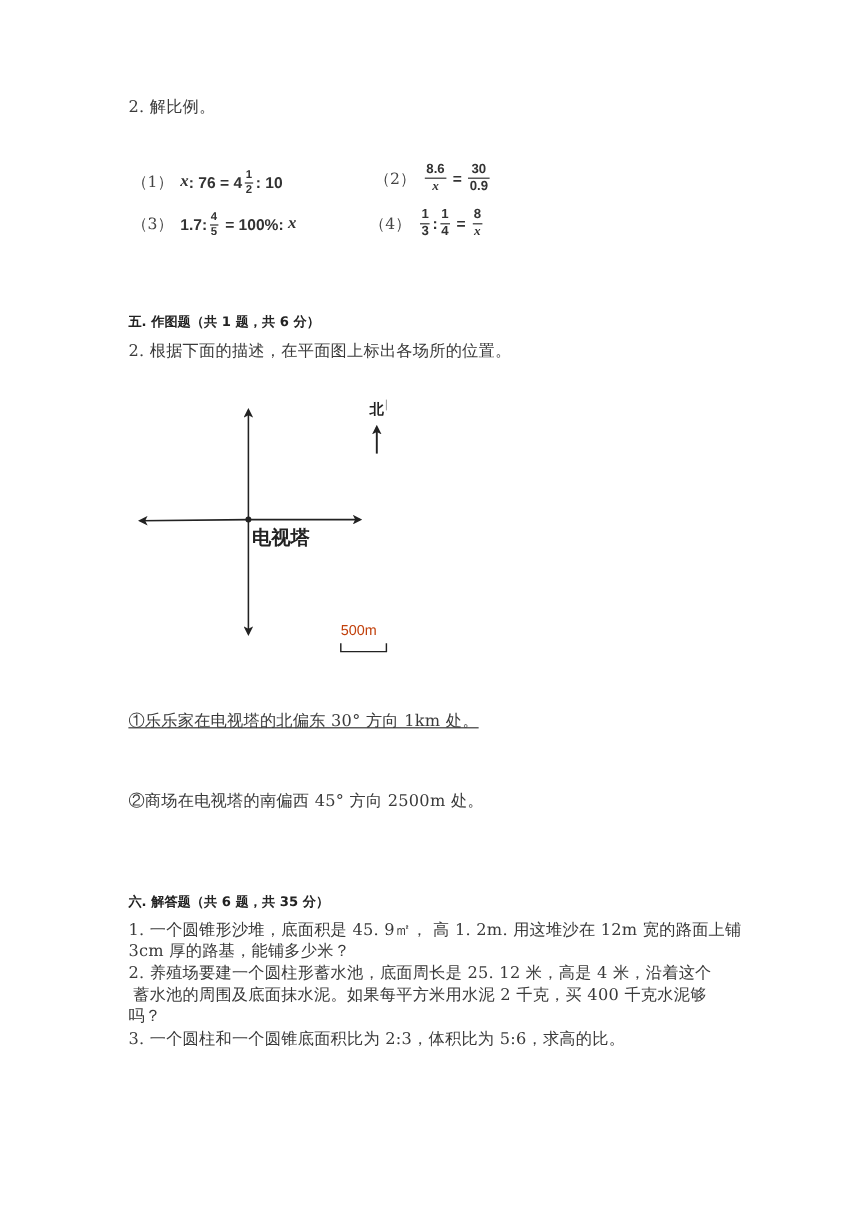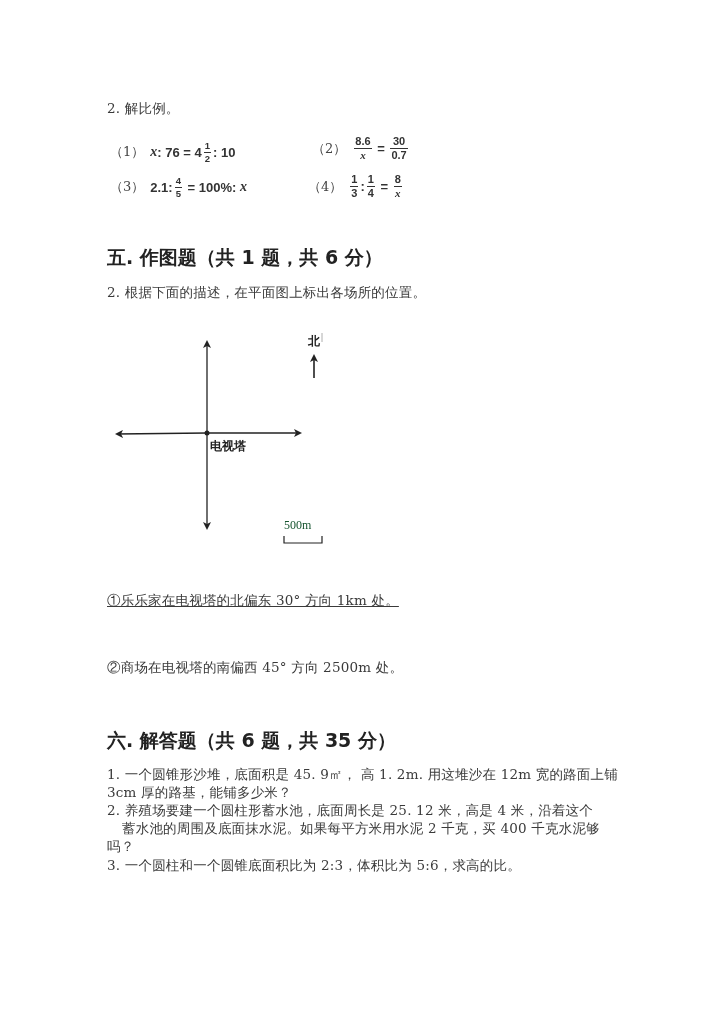--- a/index.html
+++ b/index.html
@@ -1,34 +1,34 @@
 <!DOCTYPE html>
 <html><head>
 <meta charset="utf-8">
 <style>
   html, body { margin:0; padding:0; background:#ffffff; }
   body { width:720px; height:1018px; position:relative; overflow:hidden;
          font-family:"DejaVu Serif", serif; color:#333; }
   .abs { position:absolute; white-space:nowrap; }
   .txt { font-size:13.5px; color:#3a3a3a; letter-spacing:0.2px; }
-  .heading { font-family:"DejaVu Sans", sans-serif; font-weight:bold; font-size:19px; color:#222; }
+  .heading { font-family:"DejaVu Sans", sans-serif; font-weight:bold; font-size:11px; color:#222;margin-top:16px; }
   .math { font-family:"Liberation Sans", sans-serif; font-size:13px; color:#333; display:flex; align-items:center; }
   .math .lbl { font-family:"DejaVu Serif", serif; font-size:13px; color:#444; margin-right:6px; }
   .math .it { font-family:"Liberation Serif", serif; font-style:italic; font-weight:bold; font-size:14px; }
   .math b { font-weight:bold; }
   .frac { display:inline-flex; flex-direction:column; align-items:center; margin:0 2px; line-height:1; }
   .frac .n, .frac .d { font-size:9.5px; font-weight:bold; padding:0 1px; }
   .frac .bar { width:100%; height:1px; background:#333; margin:1px 0; }
   .frac.big .n, .frac.big .d { font-size:11px; }
   .diagram-label { font-family:"DejaVu Sans", sans-serif; font-size:12px; color:#222; font-weight:bold; }
 </style>
 </head>
 <body>
 
-<div class="abs txt" style="left:107px; top:100px;text-align:center;">2. 解比例。</div>
+<div class="abs txt" style="left:107px; top:80px;text-align:center;">2. 解比例。</div>
 
 <div class="abs math" style="left:110px; top:141px;">
   <span class="lbl">（1）</span>
   <span class="it">x</span>
     <b>:&nbsp;</b>
   <b>76</b>
     <b>&nbsp;=&nbsp;</b>
   <b>4</b>
   <span class="frac">
       <span class="n">1</span>
@@ -43,27 +43,27 @@
   <span class="lbl">（2）</span>
   <span class="frac big">
       <span class="n">8.6</span>
       <span class="bar"></span>
       <span class="d it" style="font-style:italic;font-family:'Liberation Serif',serif;">x</span>
     </span>
   <b>&nbsp;=&nbsp;</b>
   <span class="frac big">
       <span class="n">30</span>
       <span class="bar"></span>
-      <span class="d">0.7</span>
+      <span class="d">0.9</span>
     </span>
 </div>
 
 <div class="abs math" style="left:110px; top:176px;">
   <span class="lbl">（3）</span>
-  <b>2.1</b>
+  <b>1.7</b>
     <b>:</b>
   <span class="frac">
       <span class="n">4</span>
       <span class="bar"></span>
       <span class="d">5</span>
     </span>
   <b>&nbsp;=&nbsp;</b>
     <b>100%</b>
     <b>:&nbsp;</b>
   <span class="it">x</span>
@@ -107,27 +107,27 @@
     <line x1="107" y1="113" x2="200" y2="113" stroke="#222" stroke-width="1.3" marker-end="url(#ah)"></line>
     <line x1="107" y1="113" x2="17" y2="114" stroke="#222" stroke-width="1.3" marker-end="url(#ah)"></line>
     <circle cx="107" cy="113" r="2.5" fill="#222"></circle>
 
     <line x1="214" y1="58" x2="214" y2="36" stroke="#222" stroke-width="1.6" marker-end="url(#ah)"></line>
     <line x1="222" y1="13" x2="222" y2="22" stroke="#999" stroke-width="0.8"></line>
 
     <path d="M184,216 L184,223 L222,223 L222,216" fill="none" stroke="#222" stroke-width="1.2"></path>
   </svg>
   <div class="abs diagram-label" style="left:208px; top:13px; font-size:12px;">北</div>
-  <div class="abs diagram-label" style="left:110px; top:118px; font-size:12px;">电视塔</div>
-  <div class="abs" style="left:184px; top:198px; font-family:Liberation Serif, serif; font-size:12px; color:#14532d;">500m</div>
+  <div class="abs diagram-label" style="left:110px; top:118px; font-size:16px;">电视塔</div>
+  <div class="abs" style="left:184px; top:198px; font-family:Liberation Sans, sans-serif; font-size:12px; color:#c2410c;">500m</div>
 </div>
 
 <div class="abs txt" style="left:107px; top:592px;text-decoration:underline;">①乐乐家在电视塔的北偏东 30° 方向 1km 处。</div>
 <div class="abs txt" style="left:107px; top:659px;">②商场在电视塔的南偏西 45° 方向 2500m 处。</div>
 
 <div class="abs heading" style="left:107px; top:728px;">六. 解答题（共 6 题，共 35 分）</div>
 
 <div class="abs txt" style="left:107px; top:766px;">1. 一个圆锥形沙堆，底面积是 45. 9㎡，  高 1. 2m. 用这堆沙在 12m 宽的路面上铺</div>
 <div class="abs txt" style="left:107px; top:784px;text-align:center;">3cm 厚的路基，能铺多少米？</div>
 <div class="abs txt" style="left:107px; top:802px;">2. 养殖场要建一个圆柱形蓄水池，底面周长是 25. 12 米，高是 4 米，沿着这个</div>
-<div class="abs txt" style="left:122px; top:820px;text-align:center;">蓄水池的周围及底面抹水泥。如果每平方米用水泥 2 千克，买 400 千克水泥够</div>
+<div class="abs txt" style="left:111px; top:820px;text-align:center;">蓄水池的周围及底面抹水泥。如果每平方米用水泥 2 千克，买 400 千克水泥够</div>
 <div class="abs txt" style="left:107px; top:838px;">吗？</div>
 <div class="abs txt" style="left:107px; top:857px;">3. 一个圆柱和一个圆锥底面积比为 2:3，体积比为 5:6，求高的比。</div>
 
 </body></html>

